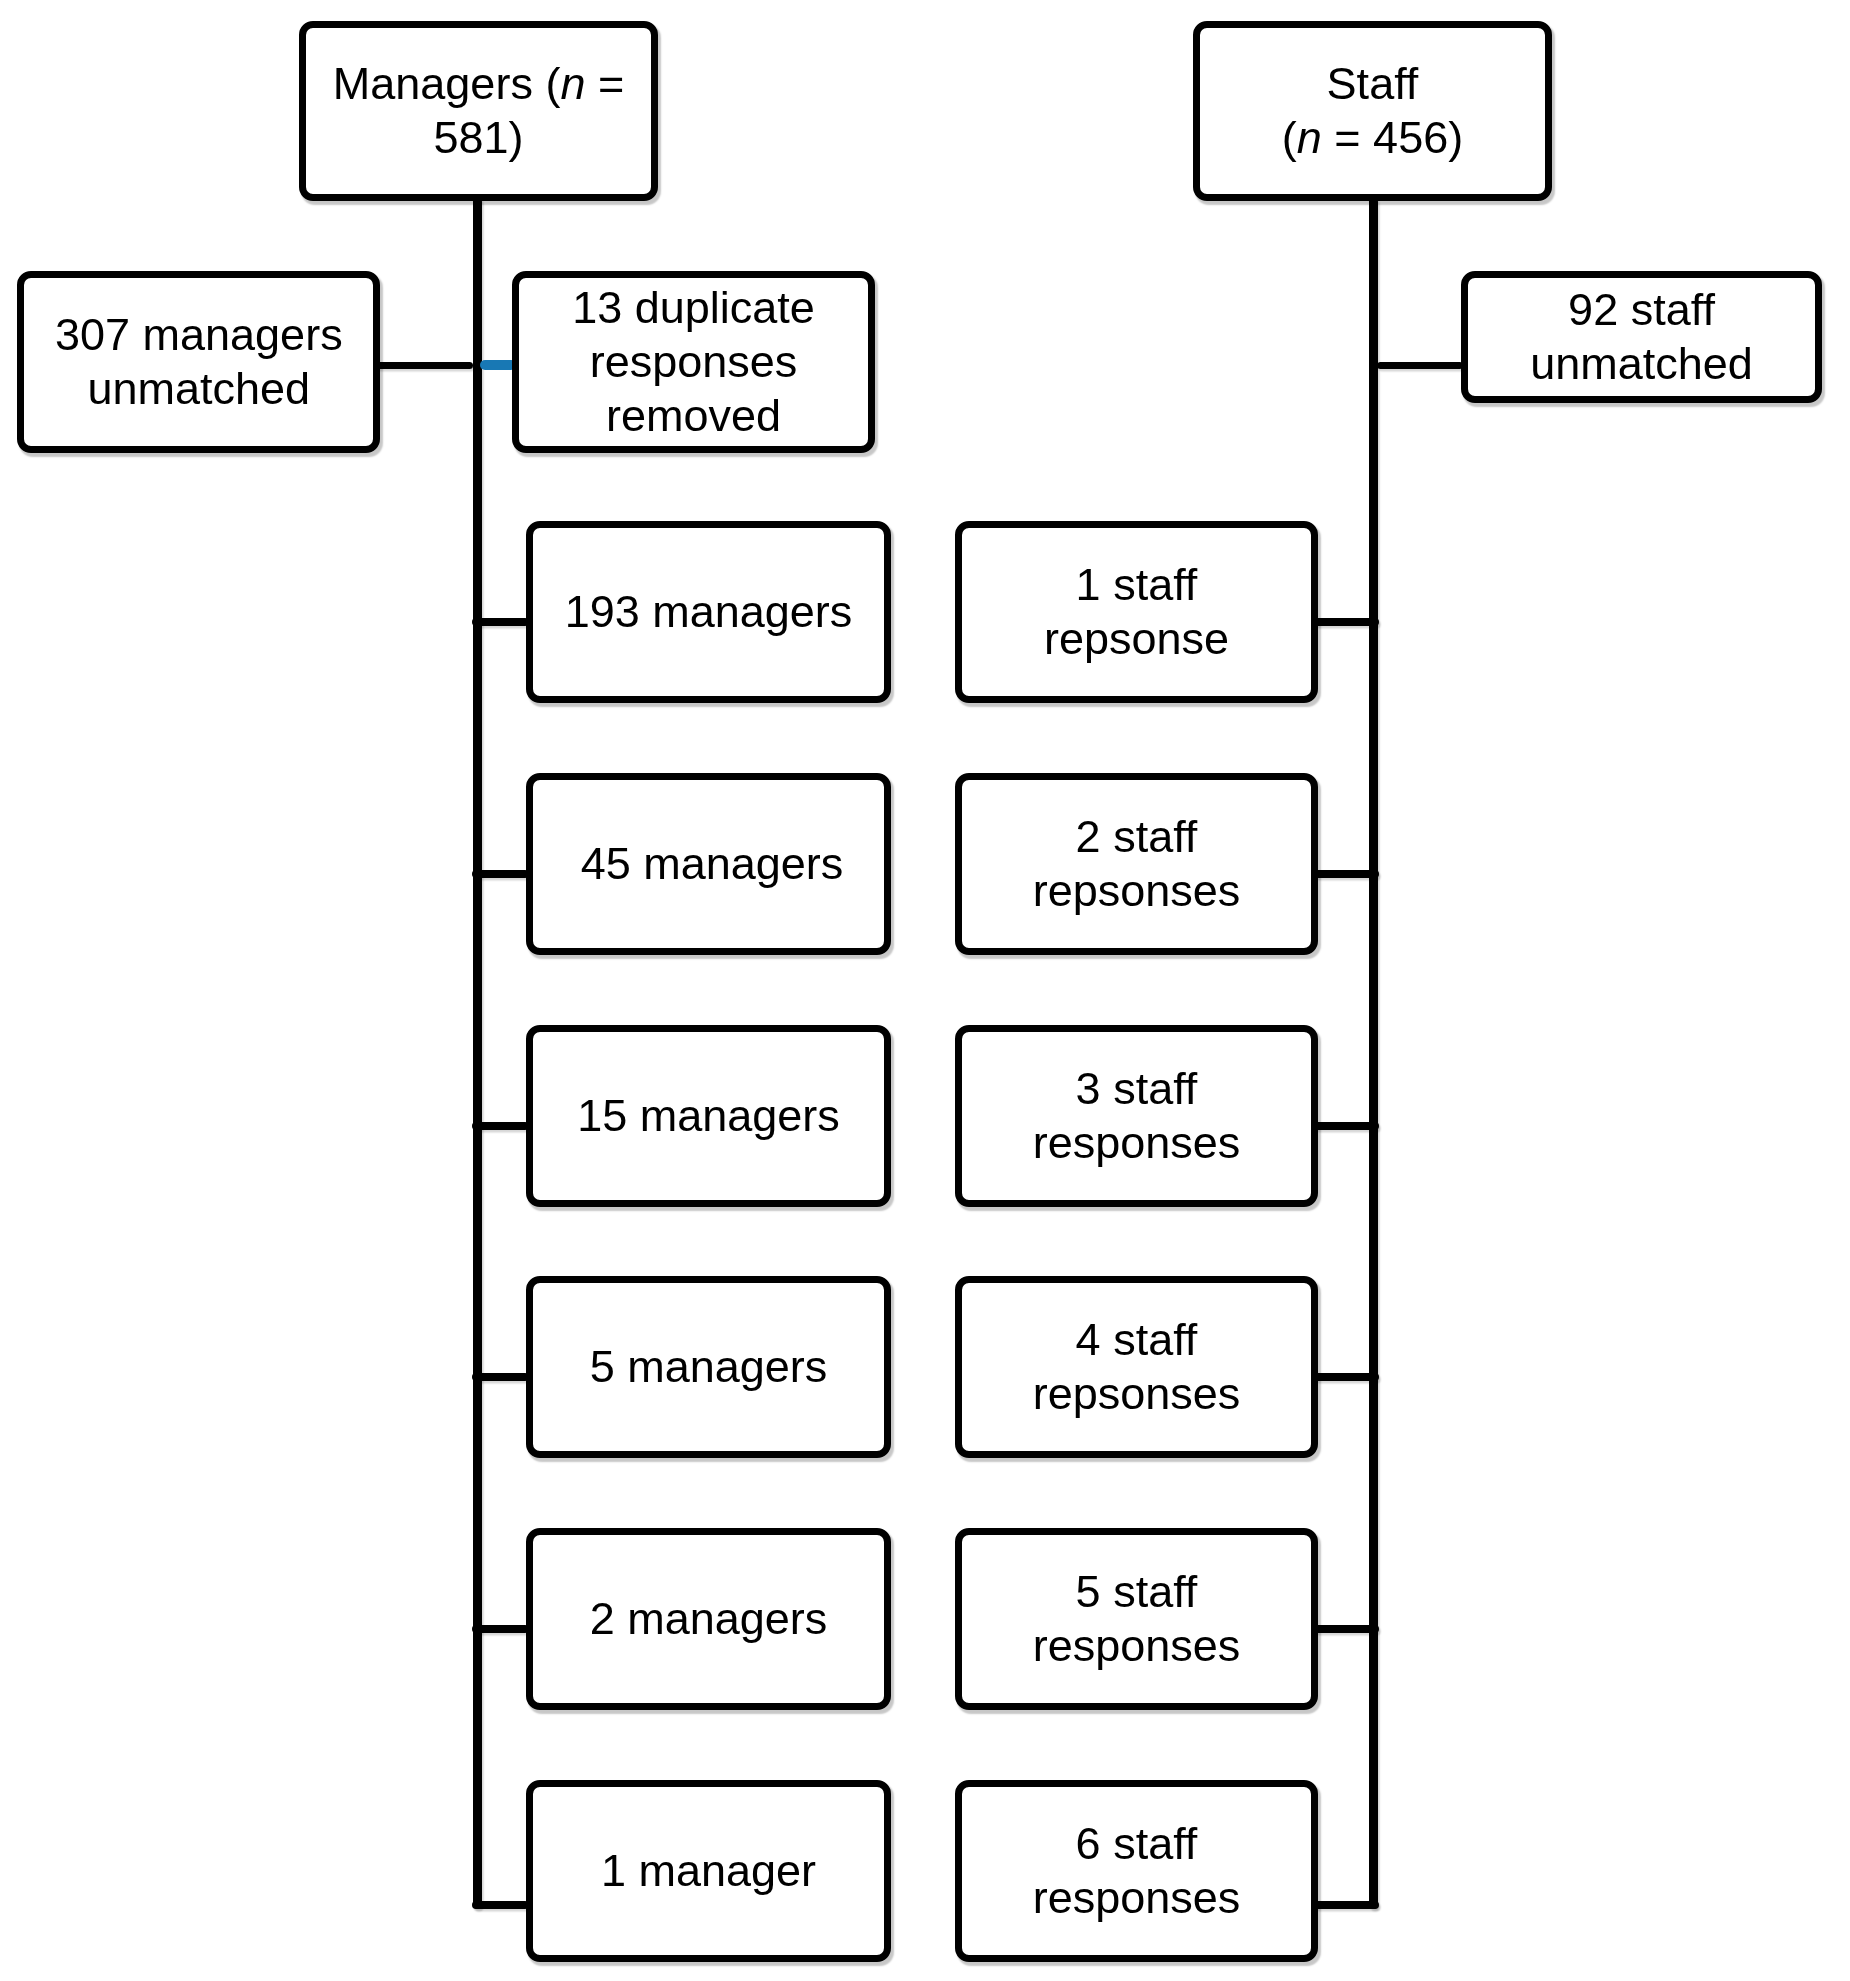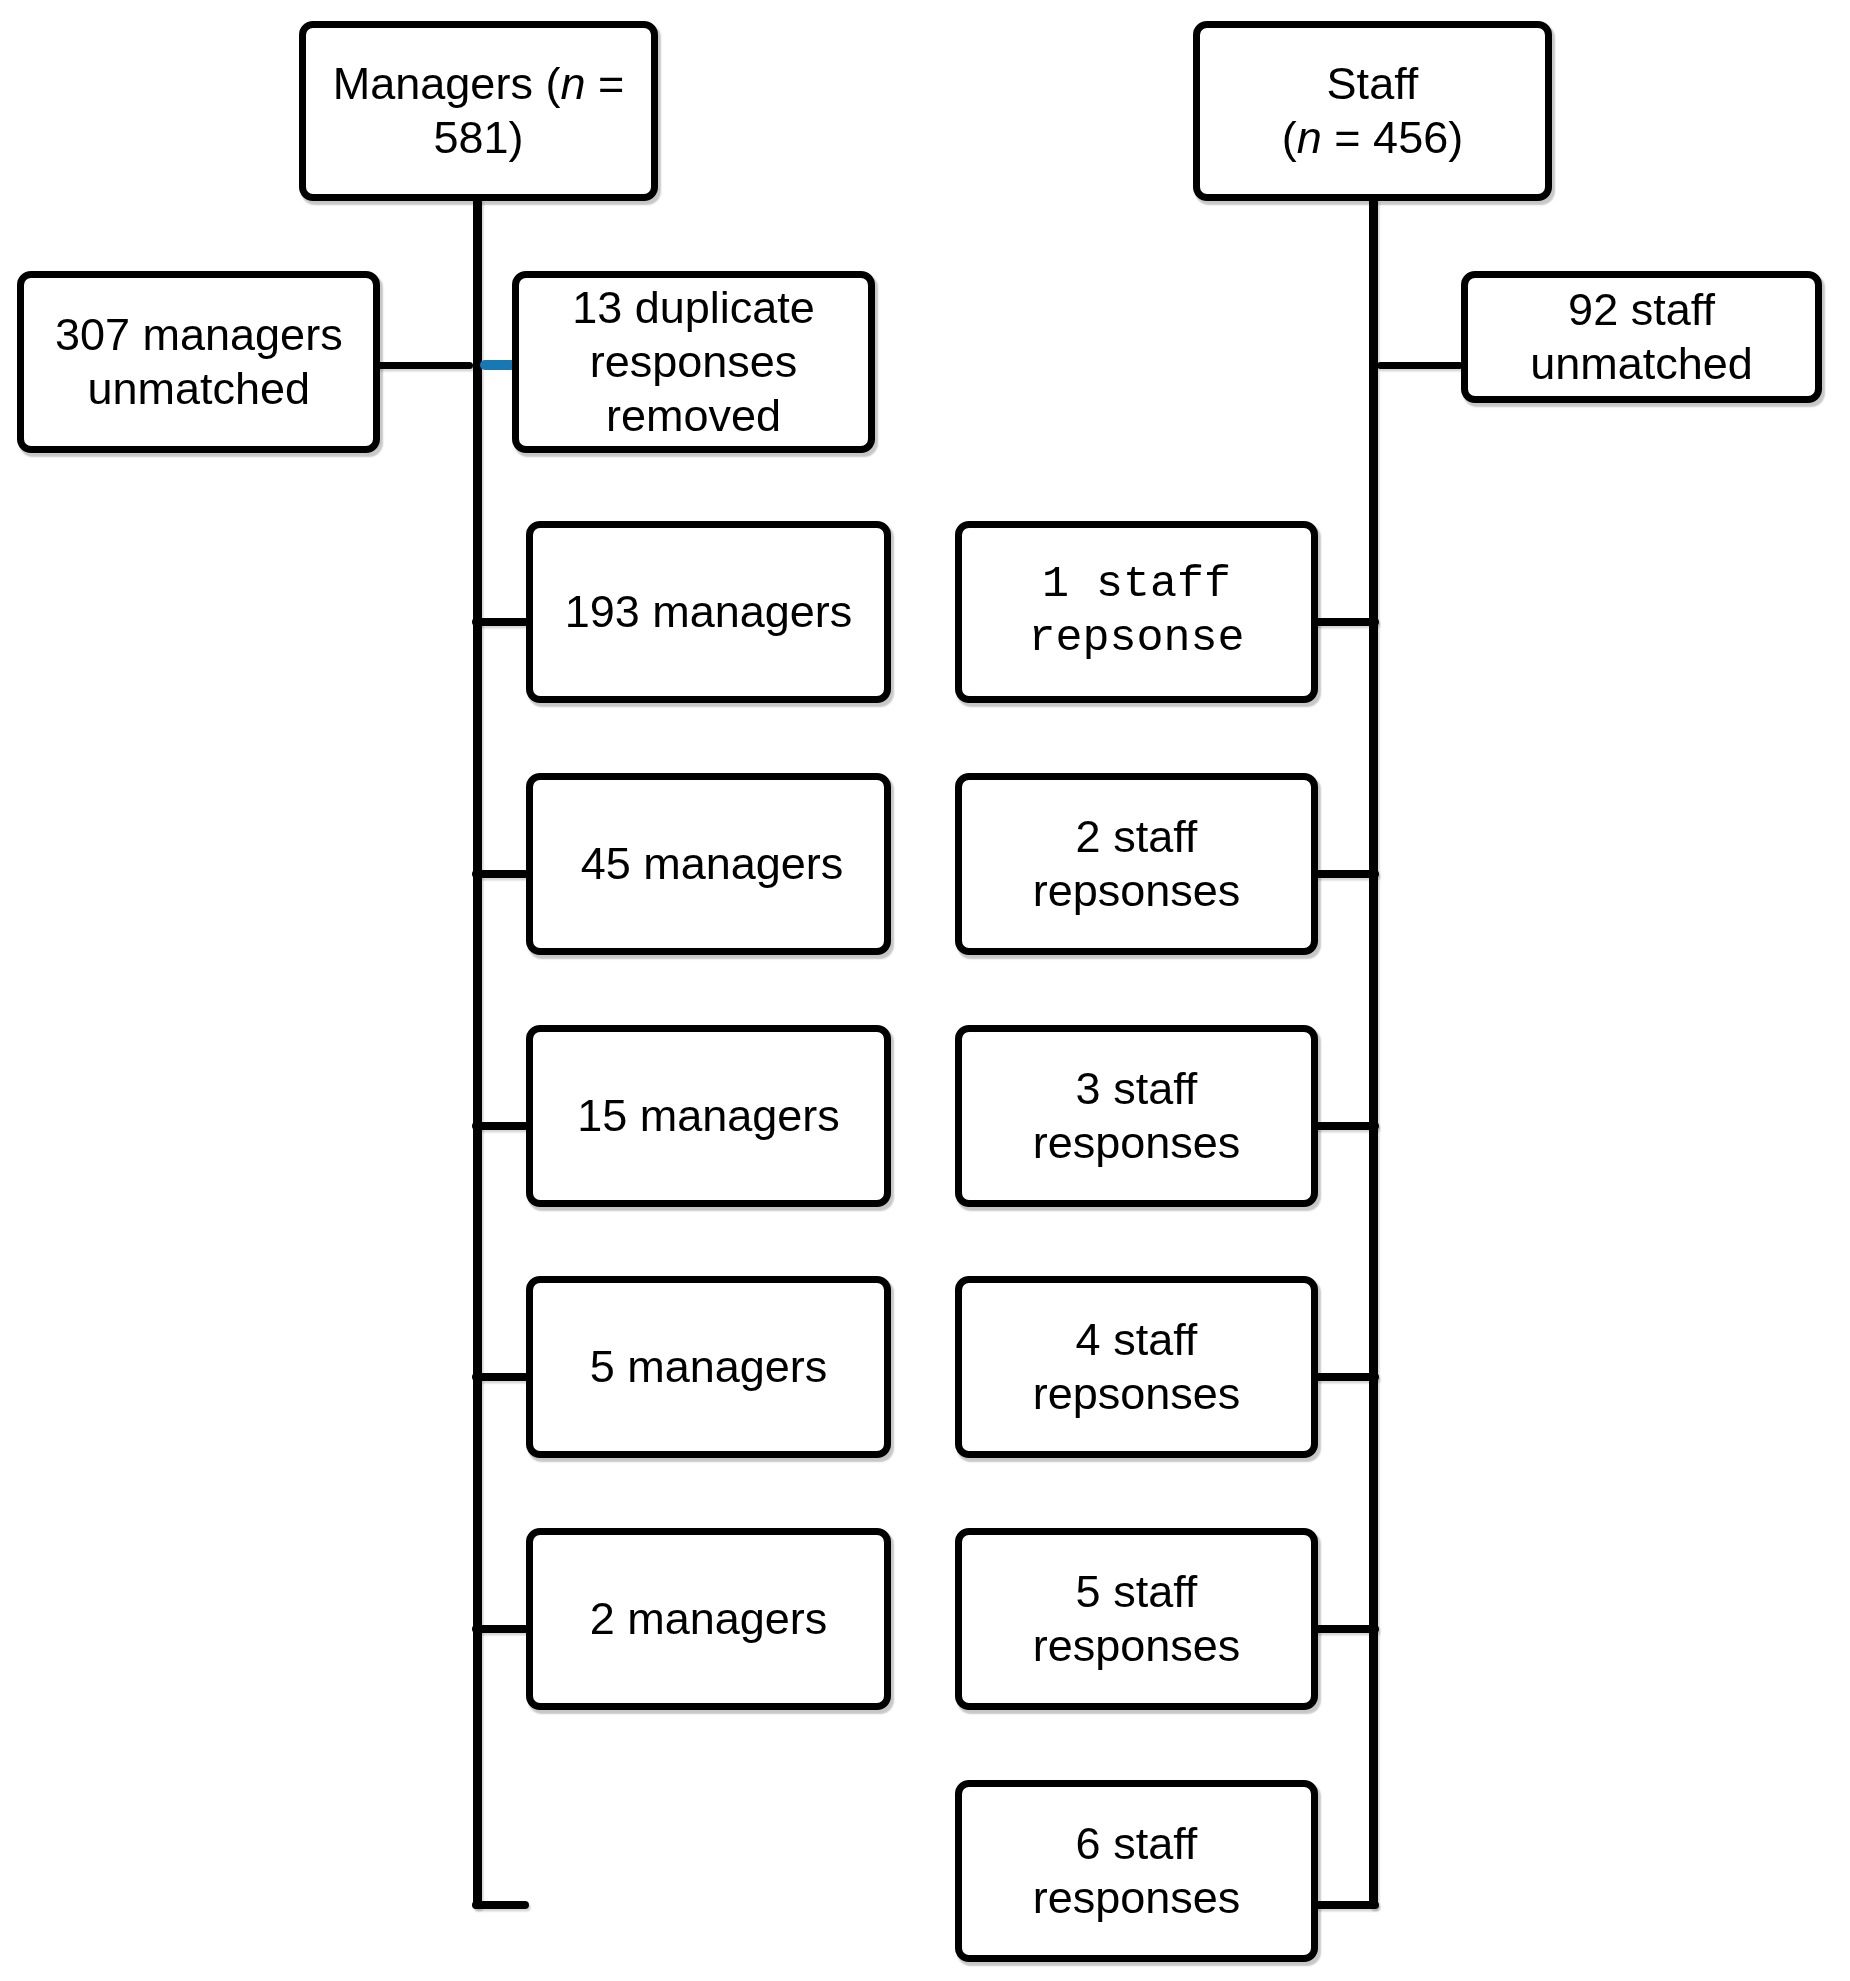--- a/index.html
+++ b/index.html
@@ -81,21 +81,21 @@
 removed</div>
   </div>
   <div class="box" style="left:1461px; top:271px; width:361px; height:132px;">
     <div class="txt">92 staff
 unmatched</div>
   </div>
 
   <div class="box" style="left:526px; top:521px; width:365px; height:182px;">
     <div class="txt">193 managers</div>
   </div>
-  <div class="box" style="left:955px; top:521px; width:363px; height:182px;font-family:Liberation Mono, monospace;">
+  <div class="box" style="left:955px; top:521px; width:363px; height:182px;">
     <div class="txt">1 staff
 repsonse</div>
   </div>
 
   <div class="box" style="left:526px; top:773px; width:365px; height:182px;padding-left:7px;">
     <div class="txt">45 managers</div>
   </div>
   <div class="box" style="left:955px; top:773px; width:363px; height:182px;">
     <div class="txt">2 staff
 repsonses</div>
@@ -118,19 +118,22 @@
   </div>
 
   <div class="box" style="left:526px; top:1528px; width:365px; height:182px;">
     <div class="txt">2 managers</div>
   </div>
   <div class="box" style="left:955px; top:1528px; width:363px; height:182px;">
     <div class="txt">5 staff
 responses</div>
   </div>
 
+  <div class="box" style="left:526px; top:1780px; width:365px; height:182px;">
+    <div class="txt">1 manager</div>
+  </div>
   <div class="box" style="left:955px; top:1780px; width:363px; height:182px;">
     <div class="txt">6 staff
 responses</div>
   </div>
 
 </div>
 
 
 </body></html>

